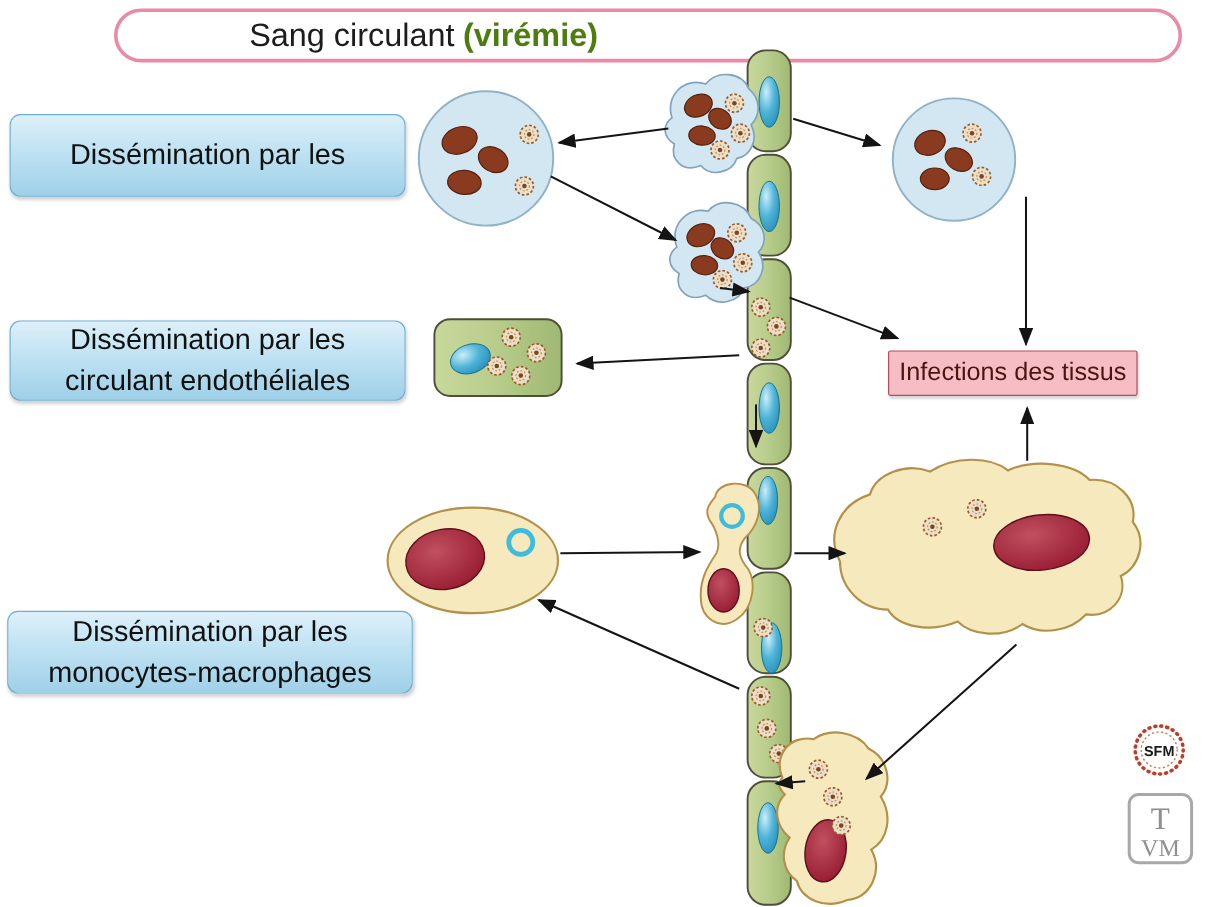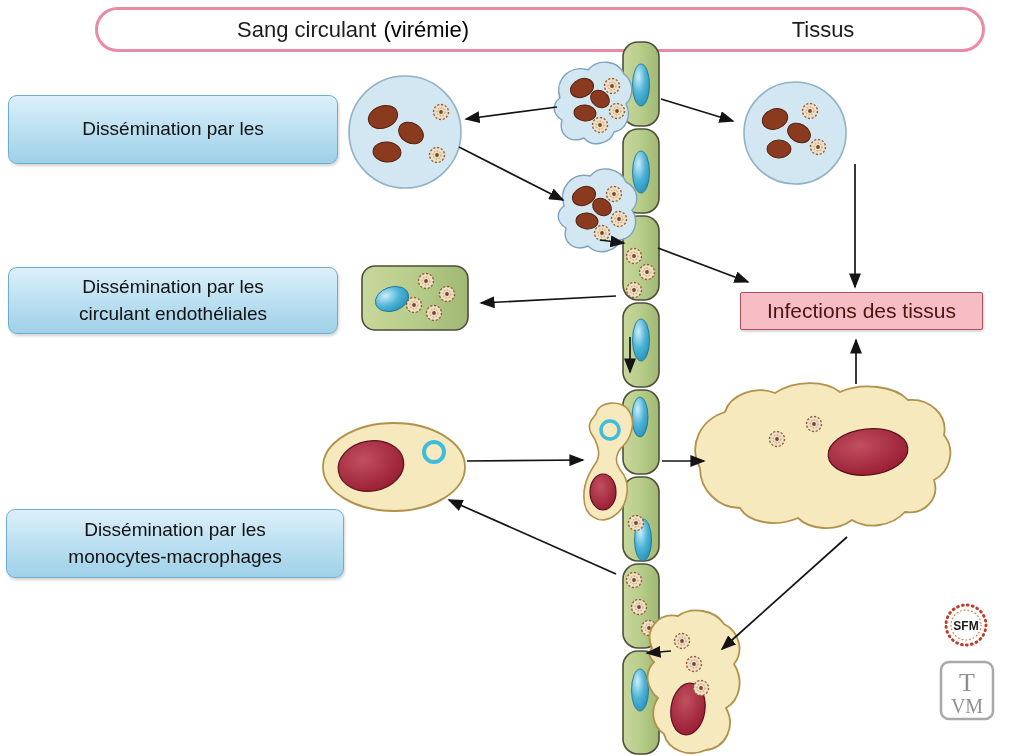--- a/index.html
+++ b/index.html
@@ -9,55 +9,54 @@
     font-family:"Liberation Sans", sans-serif; overflow:hidden;
   }
   .svg-layer { position:absolute; left:0; top:0; z-index:2; pointer-events:none; }
 
   .header-bar {
     position:absolute; left:95px; top:7px; width:890px; height:45px;
     border:3px solid #e98ba4; border-radius:24px; background:#ffffff; z-index:1;
   }
   .header-text {
     position:absolute; top:0; height:100%; display:flex; align-items:center;
-    justify-content:center; font-size:22px; color:#1c1c1c; white-space:nowrap;
+    justify-content:center; font-size:27px; color:#1c1c1c; white-space:nowrap;
   }
   .ht-left  { left:0; width:510px; }
   .ht-right { left:595px; width:260px; }
-  .viremie  { color:#000000; margin-left:7px; }
+  .viremie  { color:#4d7c0f; margin-left:7px;font-weight:bold; }
 
   .label-box {
     position:absolute; display:flex; flex-direction:column; align-items:center;
     justify-content:center; text-align:center;
     background:linear-gradient(180deg,#ddf0fa 0%,#bfe2f2 45%,#9fd0e8 100%);
-    border:1px solid #6fadcf; border-radius:9px; font-size:19px; color:#111;
+    border:1px solid #6fadcf; border-radius:9px; font-size:24px; color:#111;
     box-shadow:1px 2px 3px rgba(0,0,0,.18); z-index:1; line-height:1.38;
   }
   .box-poly { left:8px;  top:95px;  width:330px; height:69px; }
   .box-endo { left:8px;  top:267px; width:330px; height:67px; }
   .box-mono { left:6px;  top:509px; width:338px; height:69px; }
 
   .infection-box {
-    position:absolute; left:740px; top:292px; width:243px; height:38px;
+    position:absolute; left:740px; top:292px; width:208px; height:38px;
     display:flex; align-items:center; justify-content:center;
     background:#f6bdc4; border:1px solid #b44c5c; border-radius:2px;
     font-size:21px; color:#4a1410; z-index:1; box-shadow:1px 2px 2px rgba(0,0,0,.15);
   }
 </style>
 </head>
 <body>
 
 <div class="stage">
 
   <div class="header-bar">
     <div class="header-text ht-left">
       <span>Sang circulant</span>
       <span class="viremie">(virémie)</span>
     </div>
-    <div class="header-text ht-right">Tissus</div>
   </div>
 
   <div class="label-box box-poly">
     <div>Dissémination par les</div>
   </div>
   <div class="label-box box-endo">
     <div>Dissémination par les</div>
     <div>circulant endothéliales</div>
   </div>
   <div class="label-box box-mono">

